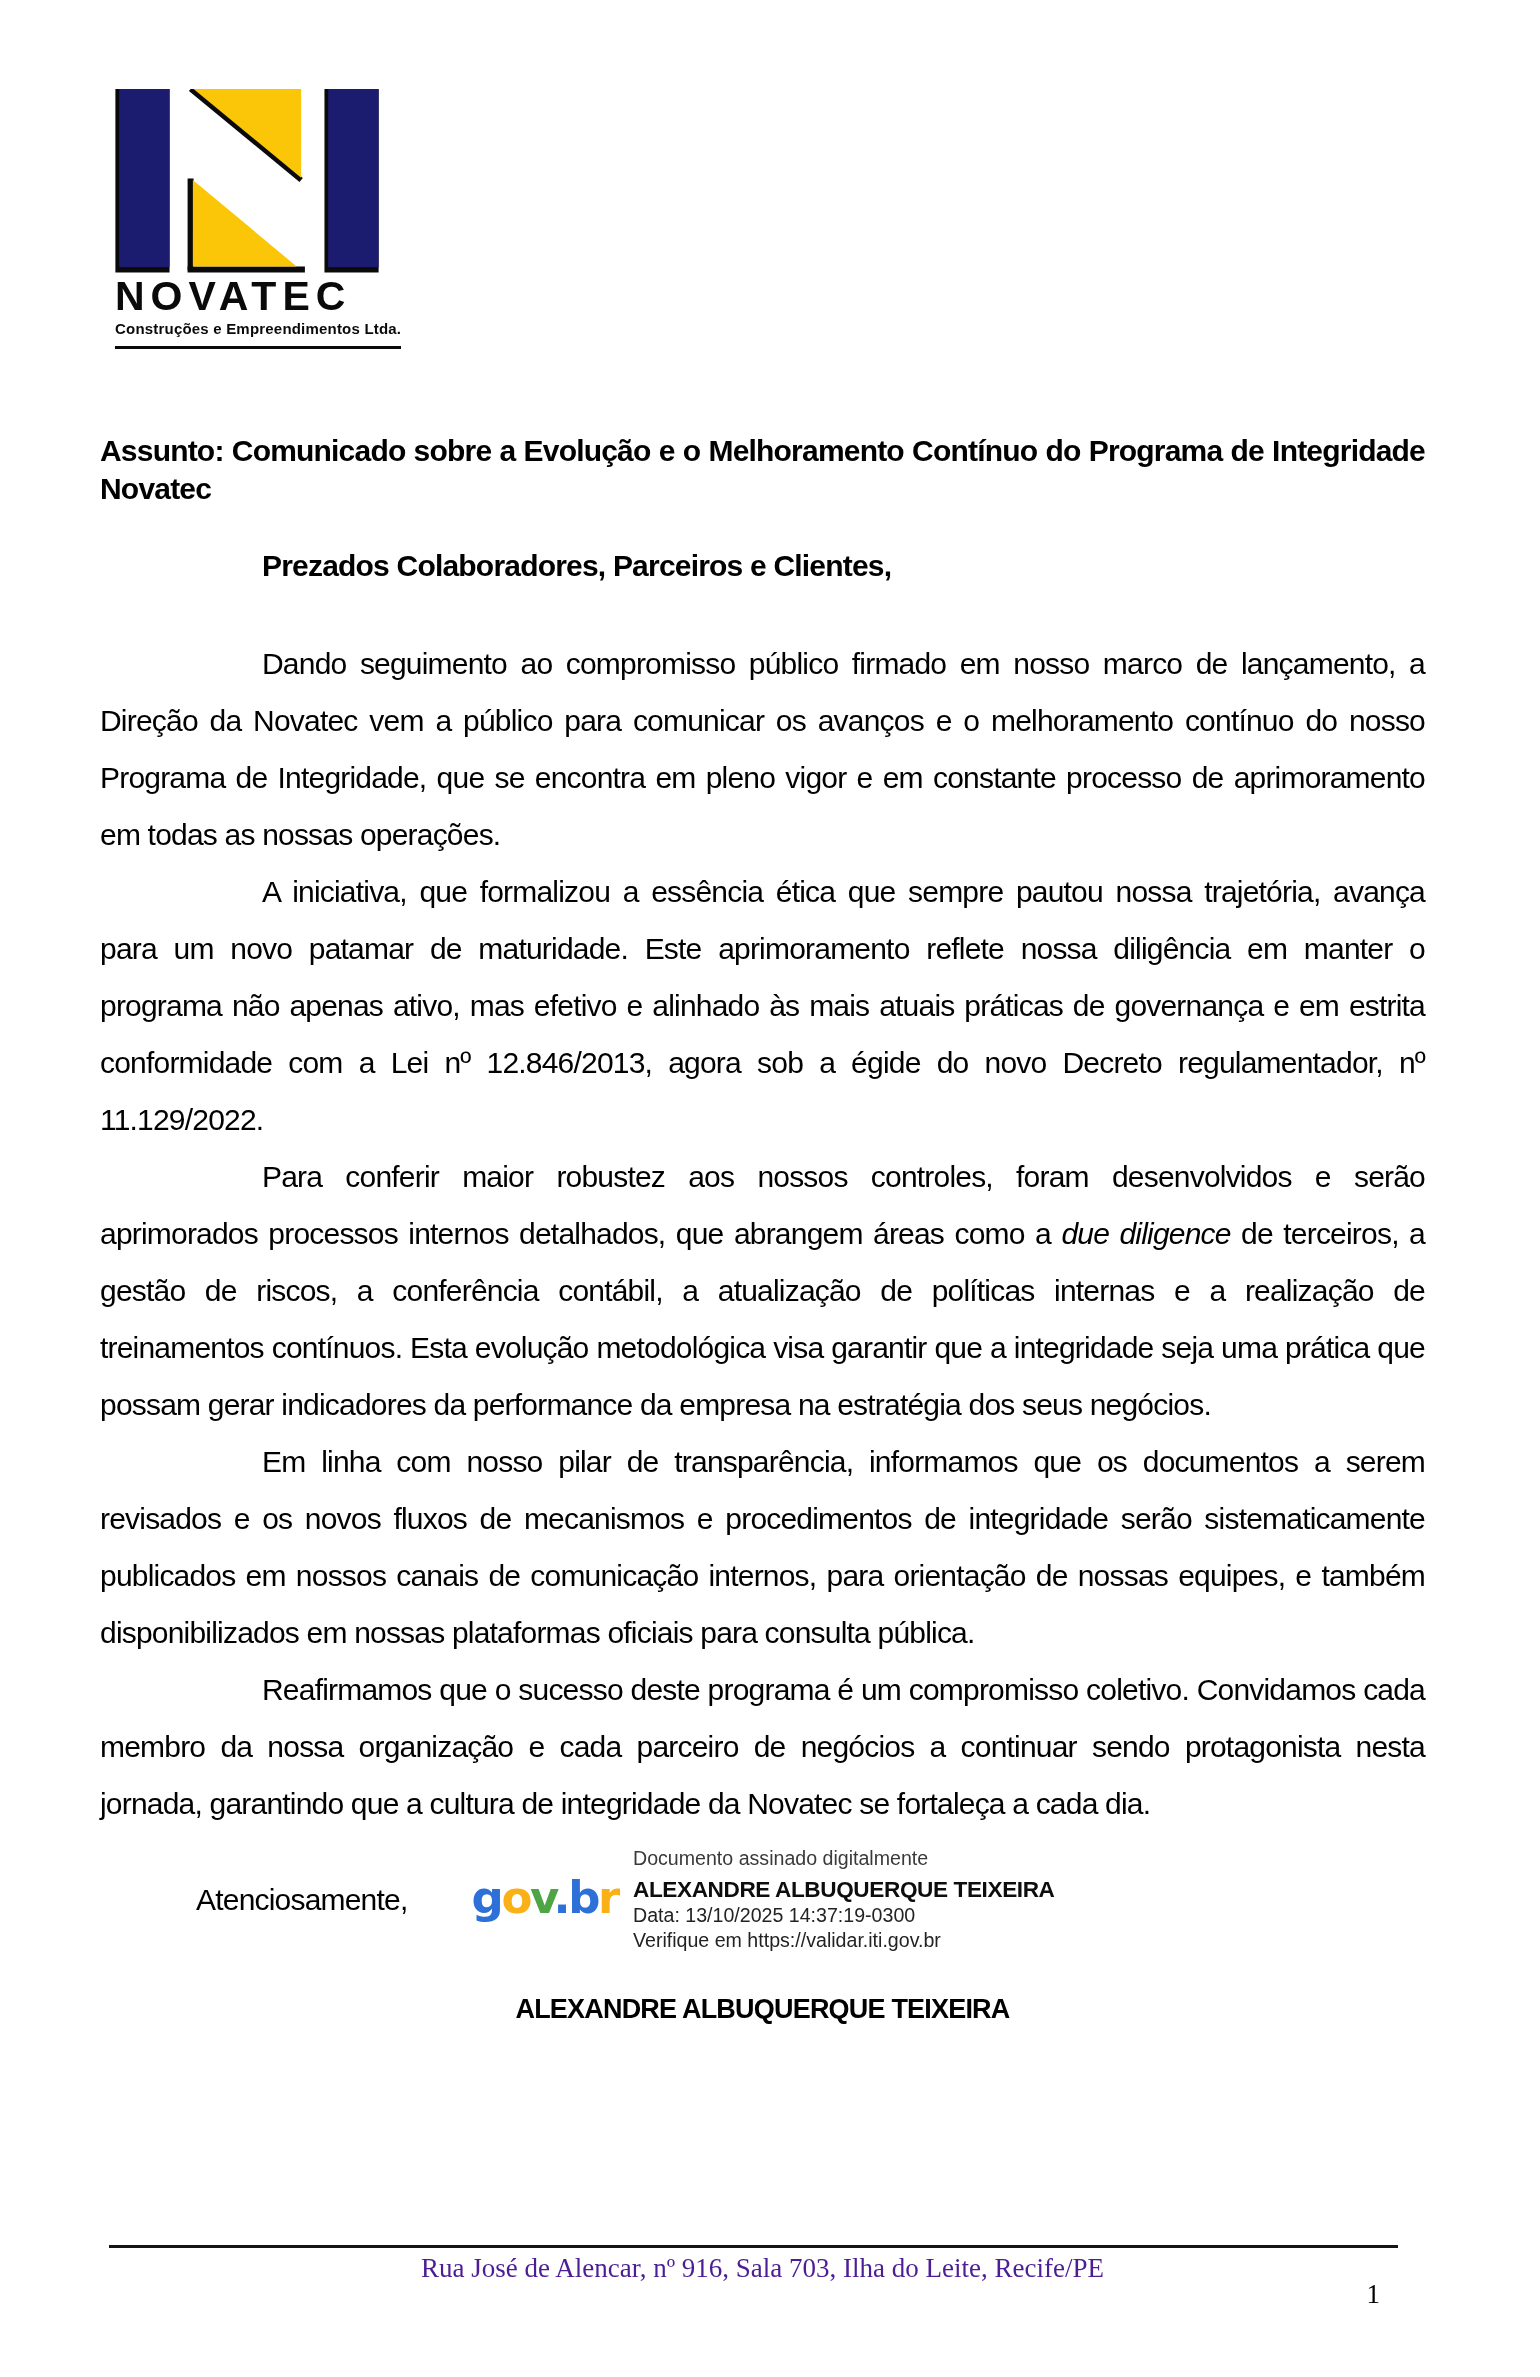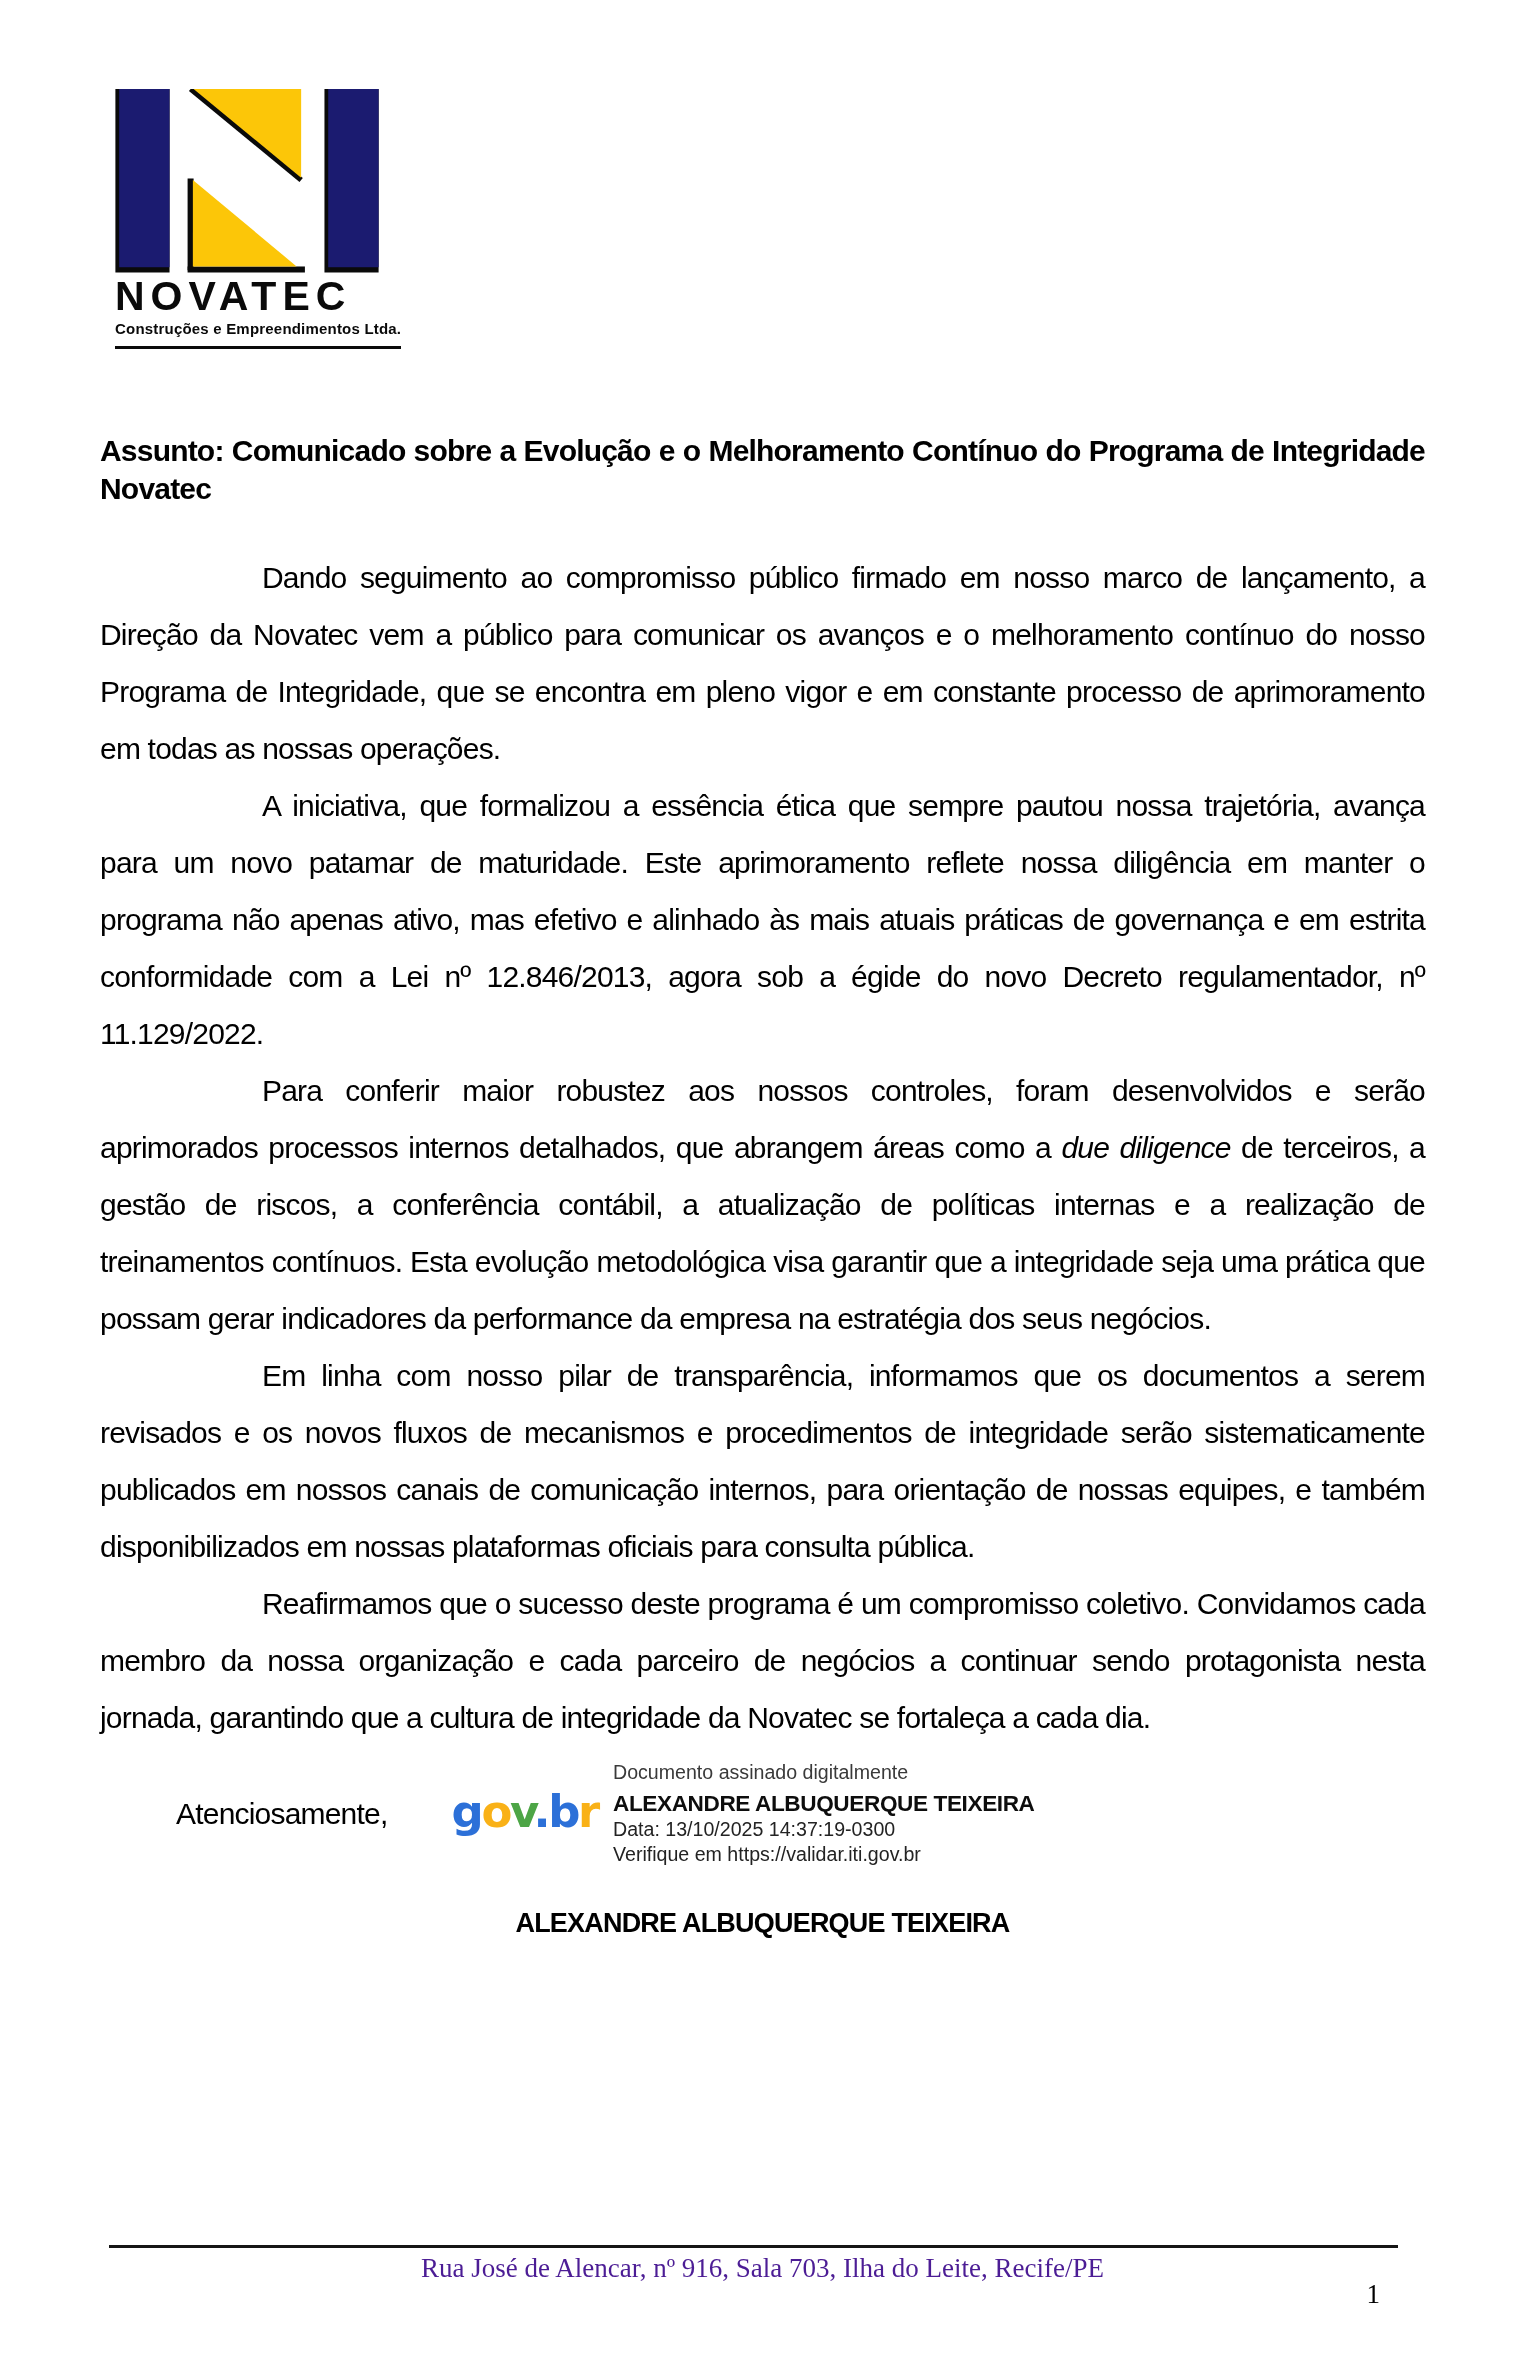--- a/index.html
+++ b/index.html
@@ -39,21 +39,21 @@
   .subject{margin:432px 0 0 0;font-weight:700;line-height:38px;}
   .salutation{margin:29px 0 0 0;font-weight:700;text-indent:162px;text-align:left;}
   .para{margin:0;text-indent:162px;}
   .para.first{margin-top:41px;}
   .it{font-style:italic;}
   
   .sig-row{
     display:flex;align-items:center;
     margin-top:13.6px;text-align:left;text-indent:0;
   }
-  .closing{font-size:30px;margin-left:76px;white-space:nowrap;}
+  .closing{font-size:30px;margin-left:96px;white-space:nowrap;}
   .govbr{
     margin-left:64px;
     font-family:"DejaVu Sans",sans-serif;
     font-size:45px;font-weight:700;letter-spacing:-2.3px;
     line-height:1;white-space:nowrap;padding-bottom:4.5px;
   }
   .stamp{margin-left:15px;letter-spacing:0;}
   .stamp-note{font-size:19.6px;line-height:25.6px;color:#3a3a3a;margin-bottom:5.3px;}
   .stamp-name{font-size:22.6px;line-height:27px;font-weight:700;color:#0d0d0d;letter-spacing:-0.4px;}
   .stamp-date,.stamp-verify{font-size:19.6px;line-height:25px;color:#232323;}
@@ -93,20 +93,21 @@
       <rect class="nv-black" x="96" y="119" width="8" height="122"></rect>
       <rect class="nv-black" x="96" y="236" width="156" height="8"></rect>
       <polygon class="nv-yellow" points="103,121 103,236 241,236"></polygon>
     </svg>
     <div class="logo-brand">NOVATEC</div>
     <div class="logo-sub">Construções e Empreendimentos Ltda.</div>
   </div>
 
   <div class="content">
     <p class="subject">Assunto: Comunicado sobre a Evolução e o Melhoramento Contínuo do Programa de Integridade Novatec</p>
+    <p class="salutation">Prezados Colaboradores, Parceiros e Clientes,</p>
 
     <p class="para first">Dando seguimento ao compromisso público firmado em nosso marco de lançamento, a Direção da Novatec vem a público para comunicar os avanços e o melhoramento contínuo do nosso Programa de Integridade, que se encontra em pleno vigor e em constante processo de aprimoramento em todas as nossas operações.</p>
     <p class="para">A iniciativa, que formalizou a essência ética que sempre pautou nossa trajetória, avança para um novo patamar de maturidade. Este aprimoramento reflete nossa diligência em manter o programa não apenas ativo, mas efetivo e alinhado às mais atuais práticas de governança e em estrita conformidade com a Lei nº 12.846/2013, agora sob a égide do novo Decreto regulamentador, nº 11.129/2022.</p>
     <p class="para"><span>Para conferir maior robustez aos nossos controles, foram desenvolvidos e serão aprimorados processos internos detalhados, que abrangem áreas como a </span><span class="it">due diligence</span><span> de terceiros, a gestão de riscos, a conferência contábil, a atualização de políticas internas e a realização de treinamentos contínuos. Esta evolução metodológica visa garantir que a integridade seja uma prática que possam gerar indicadores da performance da empresa na estratégia dos seus negócios.</span></p>
     <p class="para">Em linha com nosso pilar de transparência, informamos que os documentos a serem revisados e os novos fluxos de mecanismos e procedimentos de integridade serão sistematicamente publicados em nossos canais de comunicação internos, para orientação de nossas equipes, e também disponibilizados em nossas plataformas oficiais para consulta pública.</p>
     <p class="para">Reafirmamos que o sucesso deste programa é um compromisso coletivo. Convidamos cada membro da nossa organização e cada parceiro de negócios a continuar sendo protagonista nesta jornada, garantindo que a cultura de integridade da Novatec se fortaleça a cada dia.</p>
 
     <div class="sig-row">
       <span class="closing">Atenciosamente,</span>
       <span class="govbr"><span style="color: rgb(44, 112, 216);">g</span><span style="color: rgb(249, 177, 23);">o</span><span style="color: rgb(77, 165, 70);">v</span><span style="color: rgb(44, 112, 216);">.</span><span style="color: rgb(44, 112, 216);">b</span><span style="color: rgb(249, 177, 23);">r</span></span>

